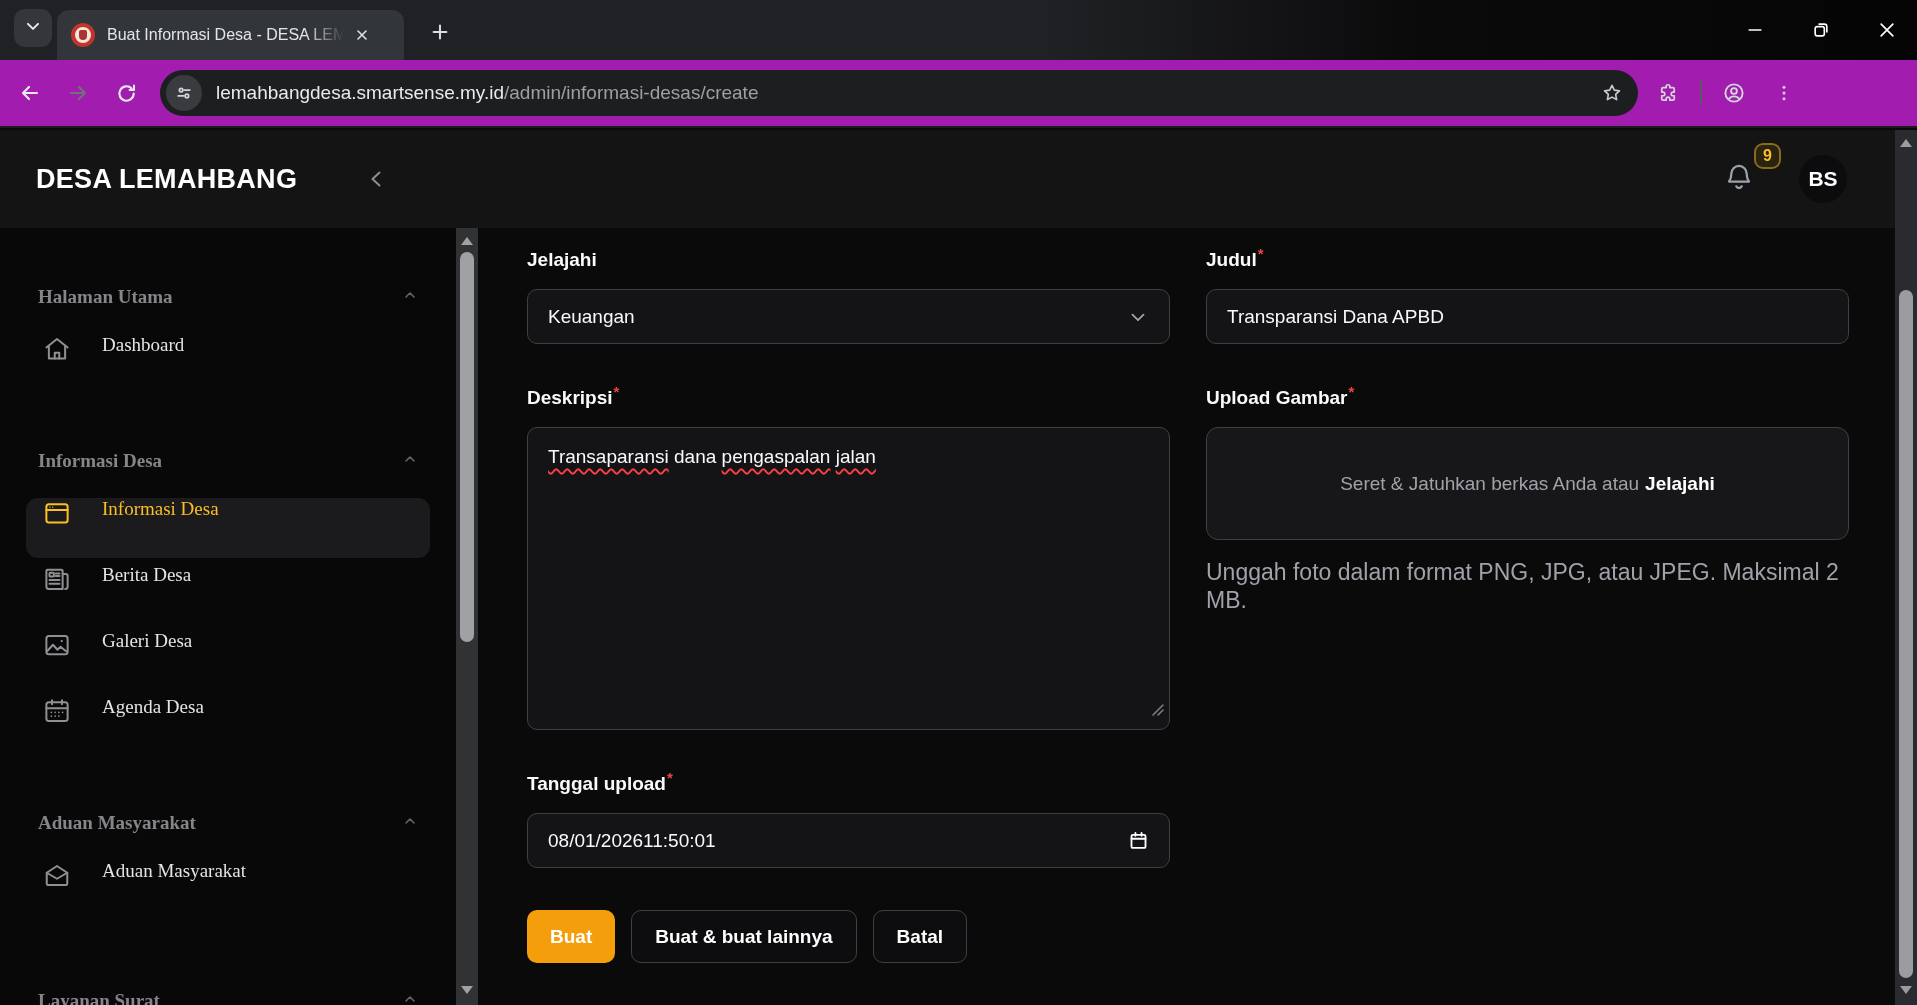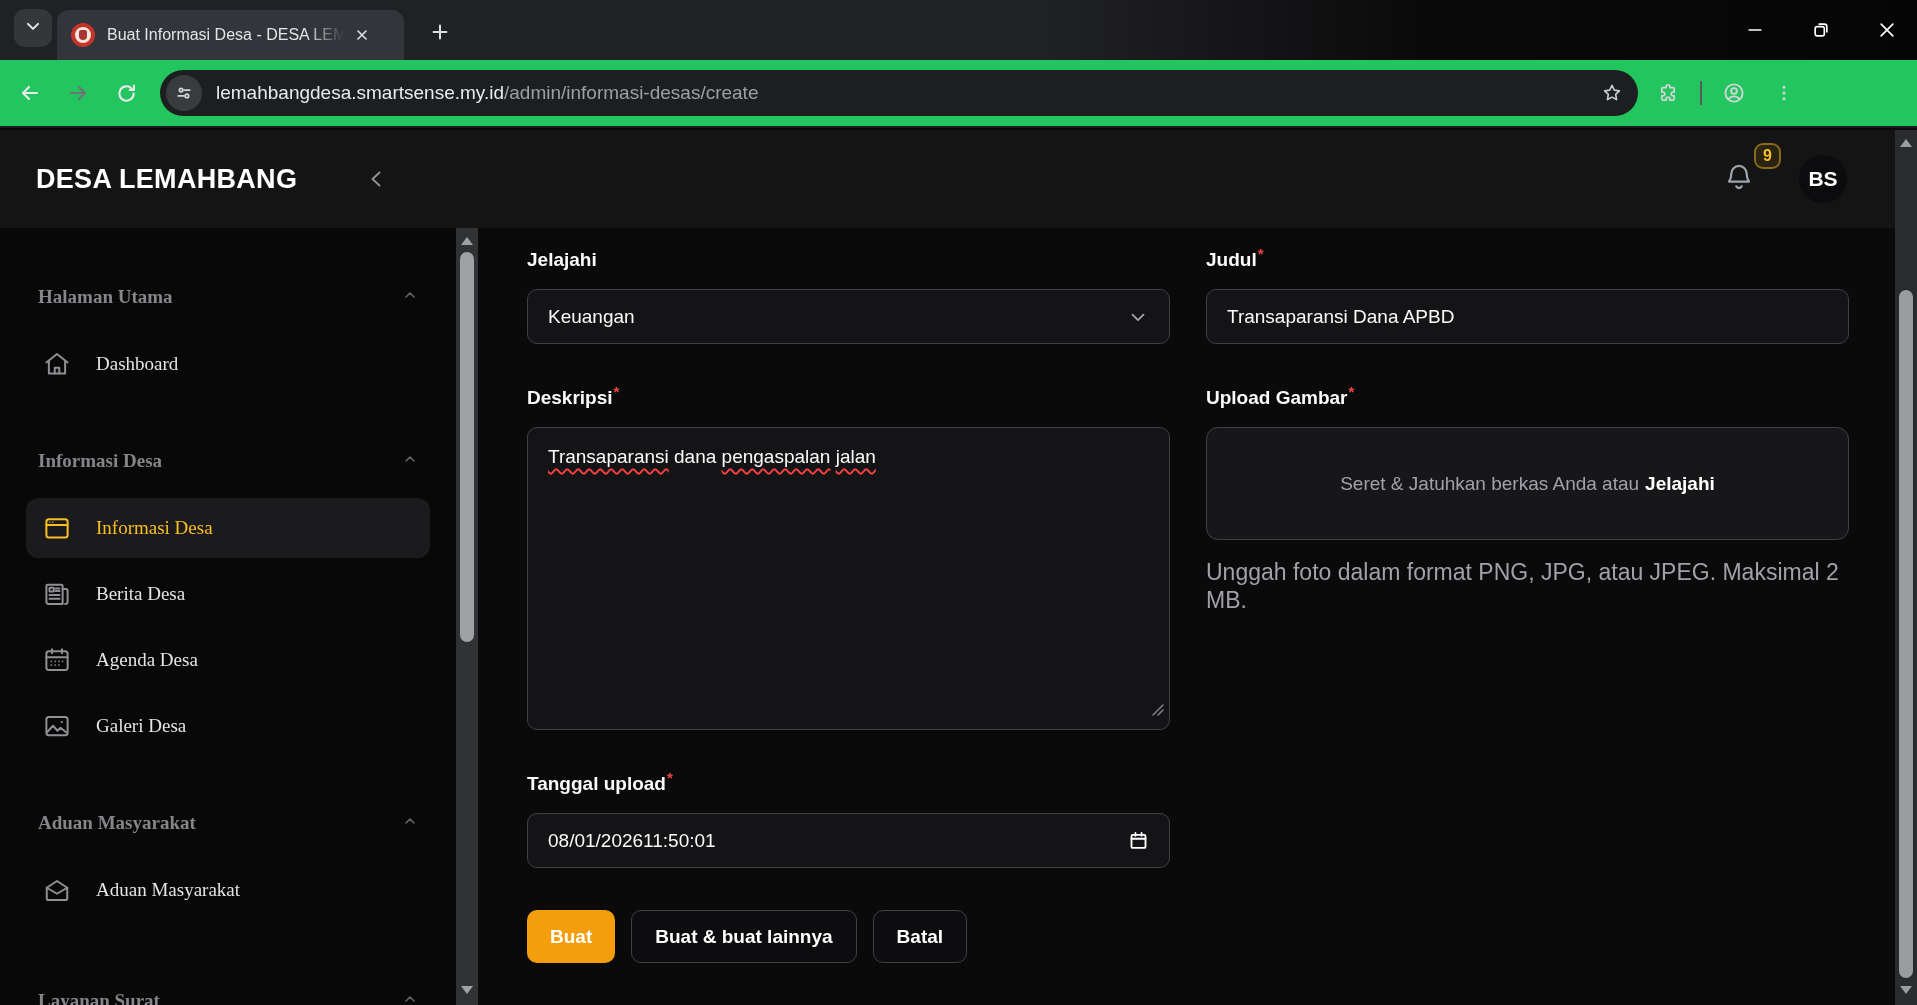--- a/index.html
+++ b/index.html
@@ -21,21 +21,21 @@
   .tab-title { color:#e3e5e8; font-size:16px; margin-left:12px; white-space:nowrap; overflow:hidden;
              width:242px; -webkit-mask-image:linear-gradient(to right,#000 82%,transparent 98%);
              mask-image:linear-gradient(to right,#000 82%,transparent 98%); }
   .tab-close { width:26px; height:26px; border-radius:50%; display:flex; align-items:center; justify-content:center;
              color:#dfe1e5; flex:0 0 auto; }
   .newtab-btn { position:absolute; left:422px; top:16px; width:36px; height:36px; border-radius:50%;
              color:#dadce0; display:flex; align-items:center; justify-content:center; }
   .win-controls { position:absolute; right:14px; top:6px; height:48px; display:flex; align-items:center; gap:34px; color:#ffffff; }
   .win-btn { width:32px; height:32px; display:flex; align-items:center; justify-content:center; }
 
-  .toolbar { position:absolute; left:0; top:60px; width:1917px; height:68px; background:#22c55e;
+  .toolbar { position:absolute; left:0; top:60px; width:1917px; height:68px; background:#a21caf;
              display:flex; align-items:center; border-bottom:2px solid #1c1c1e; }
   .nav-btn { width:40px; height:40px; display:flex; align-items:center; justify-content:center; border-radius:50%; }
   .nav-back { margin-left:10px; color:#e8eaed; }
   .nav-fwd { margin-left:8px; color:#707276; }
   .nav-reload { margin-left:8px; color:#e8eaed; }
   .omnibox { margin-left:14px; width:1478px; height:46px; background:#1d1e20; border-radius:23px;
              display:flex; align-items:center; padding:0 8px 0 6px; }
   .site-info-btn { width:36px; height:36px; border-radius:50%; background:#3a3b3e; color:#d3d5d8;
              display:flex; align-items:center; justify-content:center; flex:0 0 auto; }
   .url-text { margin-left:14px; font-size:19px; white-space:nowrap; overflow:hidden; flex:1 1 auto; }
@@ -58,21 +58,21 @@
            display:flex; align-items:center; justify-content:center; padding:0 5px; }
   .avatar { margin:0 48px 0 40px; width:48px; height:48px; border-radius:50%; background:#0c0c0e;
             color:#ffffff; font-size:21px; font-weight:600; display:flex; align-items:center; justify-content:center; }
 
   
   .sidebar { position:absolute; left:0; top:228px; width:456px; height:777px; background:#080808;
              padding:58px 26px 0 26px; overflow:hidden;font-family:Liberation Serif, serif; }
   .side-section-label { display:flex; align-items:center; justify-content:space-between;
              color:#85858a; font-size:19px; font-weight:600; padding:0 12px; margin-bottom:26px; }
   .side-chev { color:#64646a; }
-  .side-item { height:60px; border-radius:12px; display:flex; align-items:center; gap:24px;
+  .side-item { height:60px; border-radius:12px; display:flex; gap:30px;
              padding:0 16px; color:#e4e4e7; font-size:19px; font-weight:500; margin-bottom:6px; }
   .side-item .si-icon { color:#8f8f94; display:flex; }
   .side-item.active { background:#1b1b1d; color:#fbbf24; }
   .side-item.active .si-icon { color:#fbbf24; }
   .mt-section { margin-top:56px; }
   .mt-section-lg { margin-top:70px; }
 
   
   .side-sb { position:absolute; left:456px; top:228px; width:22px; height:777px; background:#313234; }
   .side-sb .sb-arrow-up   { position:absolute; top:6px; left:3px; }
@@ -283,45 +283,45 @@
             <path d="M16.5 8 h2.5 a1.5 1.5 0 0 1 1.5 1.5 V18 a2 2 0 0 1 -2 2"></path>
             <rect x="6" y="7" width="3.5" height="3" rx="0.5"></rect>
             <path d="M11 7.5 h3 M11 9.5 h3 M6 12.8 h8 M6 15.8 h8"></path>
           </svg>
       </span>
       <span>Berita Desa</span>
     </div>
     <div class="side-item">
       <span class="si-icon">
         <svg width="30" height="30" viewBox="0 0 24 24" fill="none" stroke="currentColor" stroke-width="1.6" stroke-linecap="round" stroke-linejoin="round">
+            <rect x="3.5" y="4.8" width="17" height="14.5" rx="2"></rect>
+            <circle cx="15.8" cy="8.8" r="0.9" fill="currentColor" stroke="none"></circle>
+            <path d="M4.2 16.8 l4.6-5 3.6 4 2.4-2.4 4.5 3.6"></path>
+          </svg>
+      </span>
+      <span>Galeri Desa</span>
+    </div>
+    <div class="side-item">
+      <span class="si-icon">
+        <svg width="30" height="30" viewBox="0 0 24 24" fill="none" stroke="currentColor" stroke-width="1.6" stroke-linecap="round" stroke-linejoin="round">
             <rect x="3.5" y="5" width="17" height="15" rx="2"></rect>
             <path d="M8 3.3 v3.2 M16 3.3 v3.2 M3.5 9.7 h17"></path>
             <g fill="currentColor" stroke="none">
               <circle cx="7.5" cy="13" r="0.7"></circle>
               <circle cx="10.5" cy="13" r="0.7"></circle>
               <circle cx="13.5" cy="13" r="0.7"></circle>
               <circle cx="7.5" cy="16" r="0.7"></circle>
               <circle cx="10.5" cy="16" r="0.7"></circle>
               <circle cx="13.5" cy="16" r="0.7"></circle>
               <circle cx="16.5" cy="13" r="0.7"></circle>
             </g>
           </svg>
       </span>
       <span>Agenda Desa</span>
     </div>
-    <div class="side-item">
-      <span class="si-icon">
-        <svg width="30" height="30" viewBox="0 0 24 24" fill="none" stroke="currentColor" stroke-width="1.6" stroke-linecap="round" stroke-linejoin="round">
-            <rect x="3.5" y="4.8" width="17" height="14.5" rx="2"></rect>
-            <circle cx="15.8" cy="8.8" r="0.9" fill="currentColor" stroke="none"></circle>
-            <path d="M4.2 16.8 l4.6-5 3.6 4 2.4-2.4 4.5 3.6"></path>
-          </svg>
-      </span>
-      <span>Galeri Desa</span>
-    </div>
 
     <div class="side-section-label mt-section">
       <span>Aduan Masyarakat</span>
       <span class="side-chev">
         <svg width="16" height="16" viewBox="0 0 24 24" fill="none" stroke="currentColor" stroke-width="2.4" stroke-linecap="round" stroke-linejoin="round">
             <path d="M6 15 l6-6 6 6"></path>
           </svg>
       </span>
     </div>
     <div class="side-item">
@@ -369,21 +369,21 @@
             <svg width="22" height="22" viewBox="0 0 24 24" fill="none" stroke="currentColor" stroke-width="2" stroke-linecap="round" stroke-linejoin="round">
                 <path d="M6 9.5 l6 6 6-6"></path>
               </svg>
           </span>
         </div>
       </div>
 
       <div>
         <span class="field-label"><span>Judul</span><span class="req">*</span></span>
         <div class="control">
-          <span>Transaparansi Dana APBD</span>
+          <span>Transparansi Dana APBD</span>
         </div>
       </div>
 
       <div>
         <span class="field-label"><span>Deskripsi</span><span class="req">*</span></span>
         <div class="control textarea">
           <span><span class="squiggle">Transaparansi</span><span> dana </span><span class="squiggle">pengaspalan</span><span> </span><span class="squiggle">jalan</span></span>
           <span class="resize-handle">
             <svg width="14" height="14" viewBox="0 0 14 14" stroke="currentColor" stroke-width="1.6" stroke-linecap="round">
                 <path d="M3 13 L13 3 M8 13 L13 8"></path>

